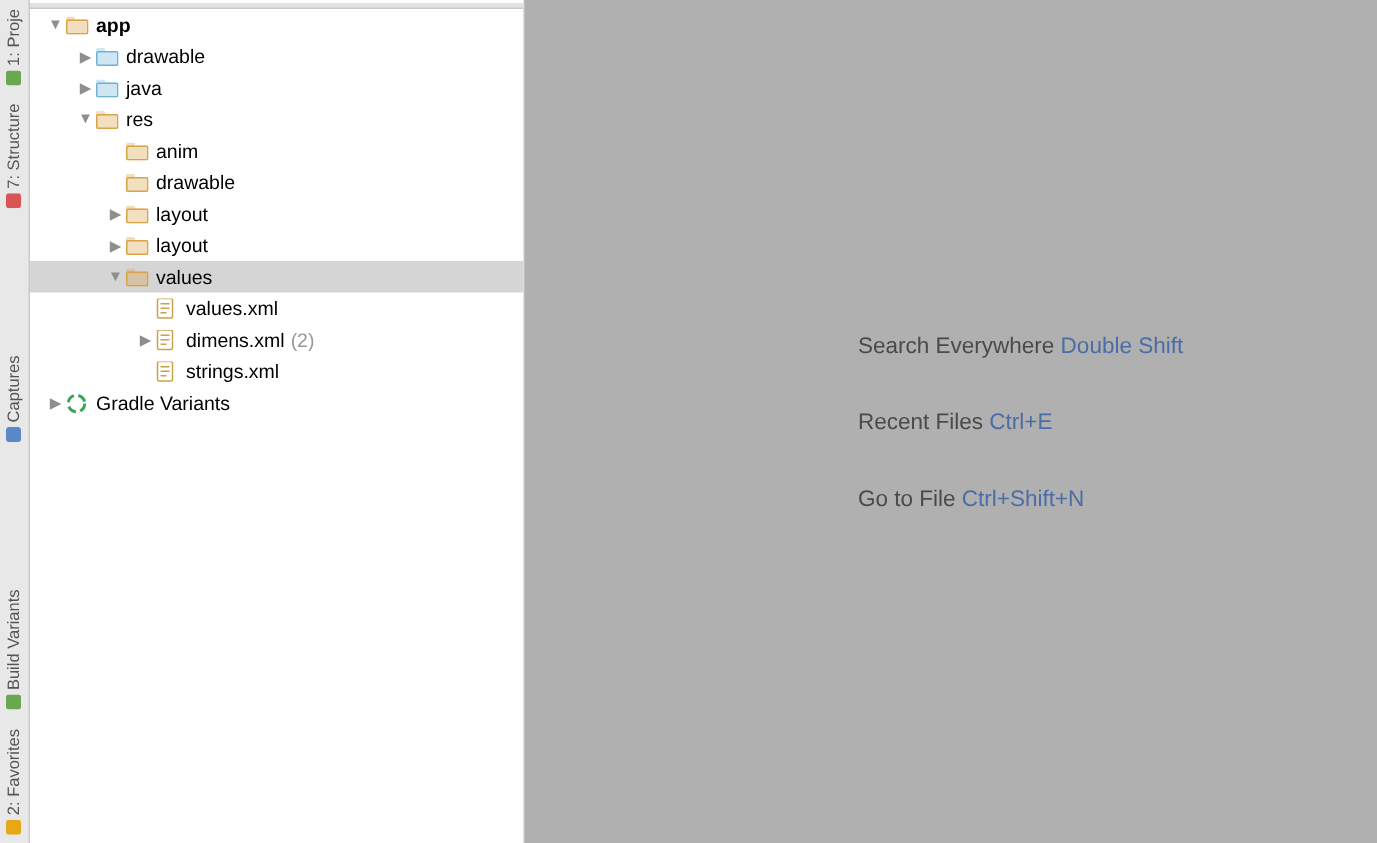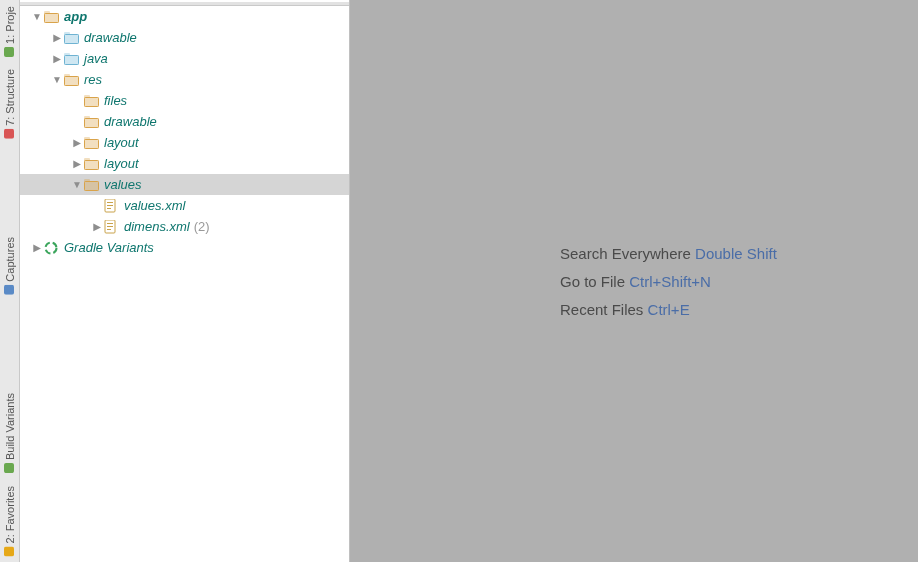--- a/index.html
+++ b/index.html
@@ -45,21 +45,21 @@
 }
 .tree-row.selected { background:#d5d5d5; }
 .indent { display:inline-block; }
 .arrow {
   width:14px; height:14px; display:inline-flex;
   align-items:center; justify-content:center;
   color:#8e8e8e; font-size:10px;
 }
 .arrow.blank { visibility:hidden; }
 .node-icon { width:16px; height:14px; display:inline-flex; align-items:center; margin-right:4px; }
-.node-label { color:#0f766e;font-style:italic; }
+.node-label { color:#000000; }
 .node-label.bold { font-weight:600; }
 .node-suffix { color:#999; margin-left:4px; }
 
 
 .editor-area {
   flex:1; height:100%;
   background:#b0b0b0;
   display:flex; flex-direction:column;
   align-items:flex-start; justify-content:center;
   padding-left:210px;
@@ -184,21 +184,21 @@
         <div class="tree-row">
           <span class="indent" style="width: 44px;"></span>
           <span class="arrow blank">▶</span>
           <span class="node-icon">
             <svg width="15" height="12" viewBox="0 0 15 12">
               <rect x="0" y="2" width="15" height="10" rx="1" fill="#d9a34a" opacity="0.35"></rect>
               <rect x="0" y="0" width="6" height="3" rx="1" fill="#d9a34a" opacity="0.35"></rect>
               <rect x="0.5" y="2.5" width="14" height="9" rx="1" fill="none" stroke="#d9a34a"></rect>
             </svg>
           </span>
-          <span class="node-label">files</span>
+          <span class="node-label">anim</span>
         </div>
         <div class="tree-row">
           <span class="indent" style="width: 44px;"></span>
           <span class="arrow blank">▶</span>
           <span class="node-icon">
             <svg width="15" height="12" viewBox="0 0 15 12">
               <rect x="0" y="2" width="15" height="10" rx="1" fill="#d9a34a" opacity="0.35"></rect>
               <rect x="0" y="0" width="6" height="3" rx="1" fill="#d9a34a" opacity="0.35"></rect>
               <rect x="0.5" y="2.5" width="14" height="9" rx="1" fill="none" stroke="#d9a34a"></rect>
             </svg>
@@ -262,33 +262,46 @@
               <rect x="1" y="0" width="10" height="13" rx="1" fill="#fff" stroke="#c9a24a"></rect>
               <rect x="3" y="3" width="6" height="1" fill="#c9a24a"></rect>
               <rect x="3" y="6" width="6" height="1" fill="#c9a24a"></rect>
               <rect x="3" y="9" width="4" height="1" fill="#c9a24a"></rect>
             </svg>
           </span>
           <span class="node-label">dimens.xml</span>
           <span class="node-suffix">(2)</span>
         </div>
         <div class="tree-row">
+          <span class="indent" style="width: 64px;"></span>
+          <span class="arrow blank">▶</span>
+          <span class="node-icon">
+            <svg width="14" height="14" viewBox="0 0 14 14">
+              <rect x="1" y="0" width="10" height="13" rx="1" fill="#fff" stroke="#c9a24a"></rect>
+              <rect x="3" y="3" width="6" height="1" fill="#c9a24a"></rect>
+              <rect x="3" y="6" width="6" height="1" fill="#c9a24a"></rect>
+              <rect x="3" y="9" width="4" height="1" fill="#c9a24a"></rect>
+            </svg>
+          </span>
+          <span class="node-label">strings.xml</span>
+        </div>
+        <div class="tree-row">
           <span class="indent" style="width: 4px;"></span>
           <span class="arrow">▶</span>
           <span class="node-icon">
             <svg width="14" height="14" viewBox="0 0 14 14">
               <circle cx="7" cy="7" r="5.5" fill="none" stroke="#3ba55c" stroke-width="2" stroke-dasharray="6 3"></circle>
             </svg>
           </span>
           <span class="node-label">Gradle Variants</span>
         </div>
       </div>
   </div>
 
   <div class="editor-area">
-    <div id="hints" style="display: flex; flex-direction: column; gap: 11px;">
+    <div id="hints" style="display: flex; flex-direction: column; gap: 34px; margin-left: 12px;">
         <div class="hint-line"><span>Search Everywhere</span> <span class="hint-shortcut">Double Shift</span></div>
+        <div class="hint-line"><span>Recent Files</span> <span class="hint-shortcut">Ctrl+E</span></div>
         <div class="hint-line"><span>Go to File</span> <span class="hint-shortcut">Ctrl+Shift+N</span></div>
-        <div class="hint-line"><span>Recent Files</span> <span class="hint-shortcut">Ctrl+E</span></div>
       </div>
   </div>
 
 </div>
 
 </body></html>

